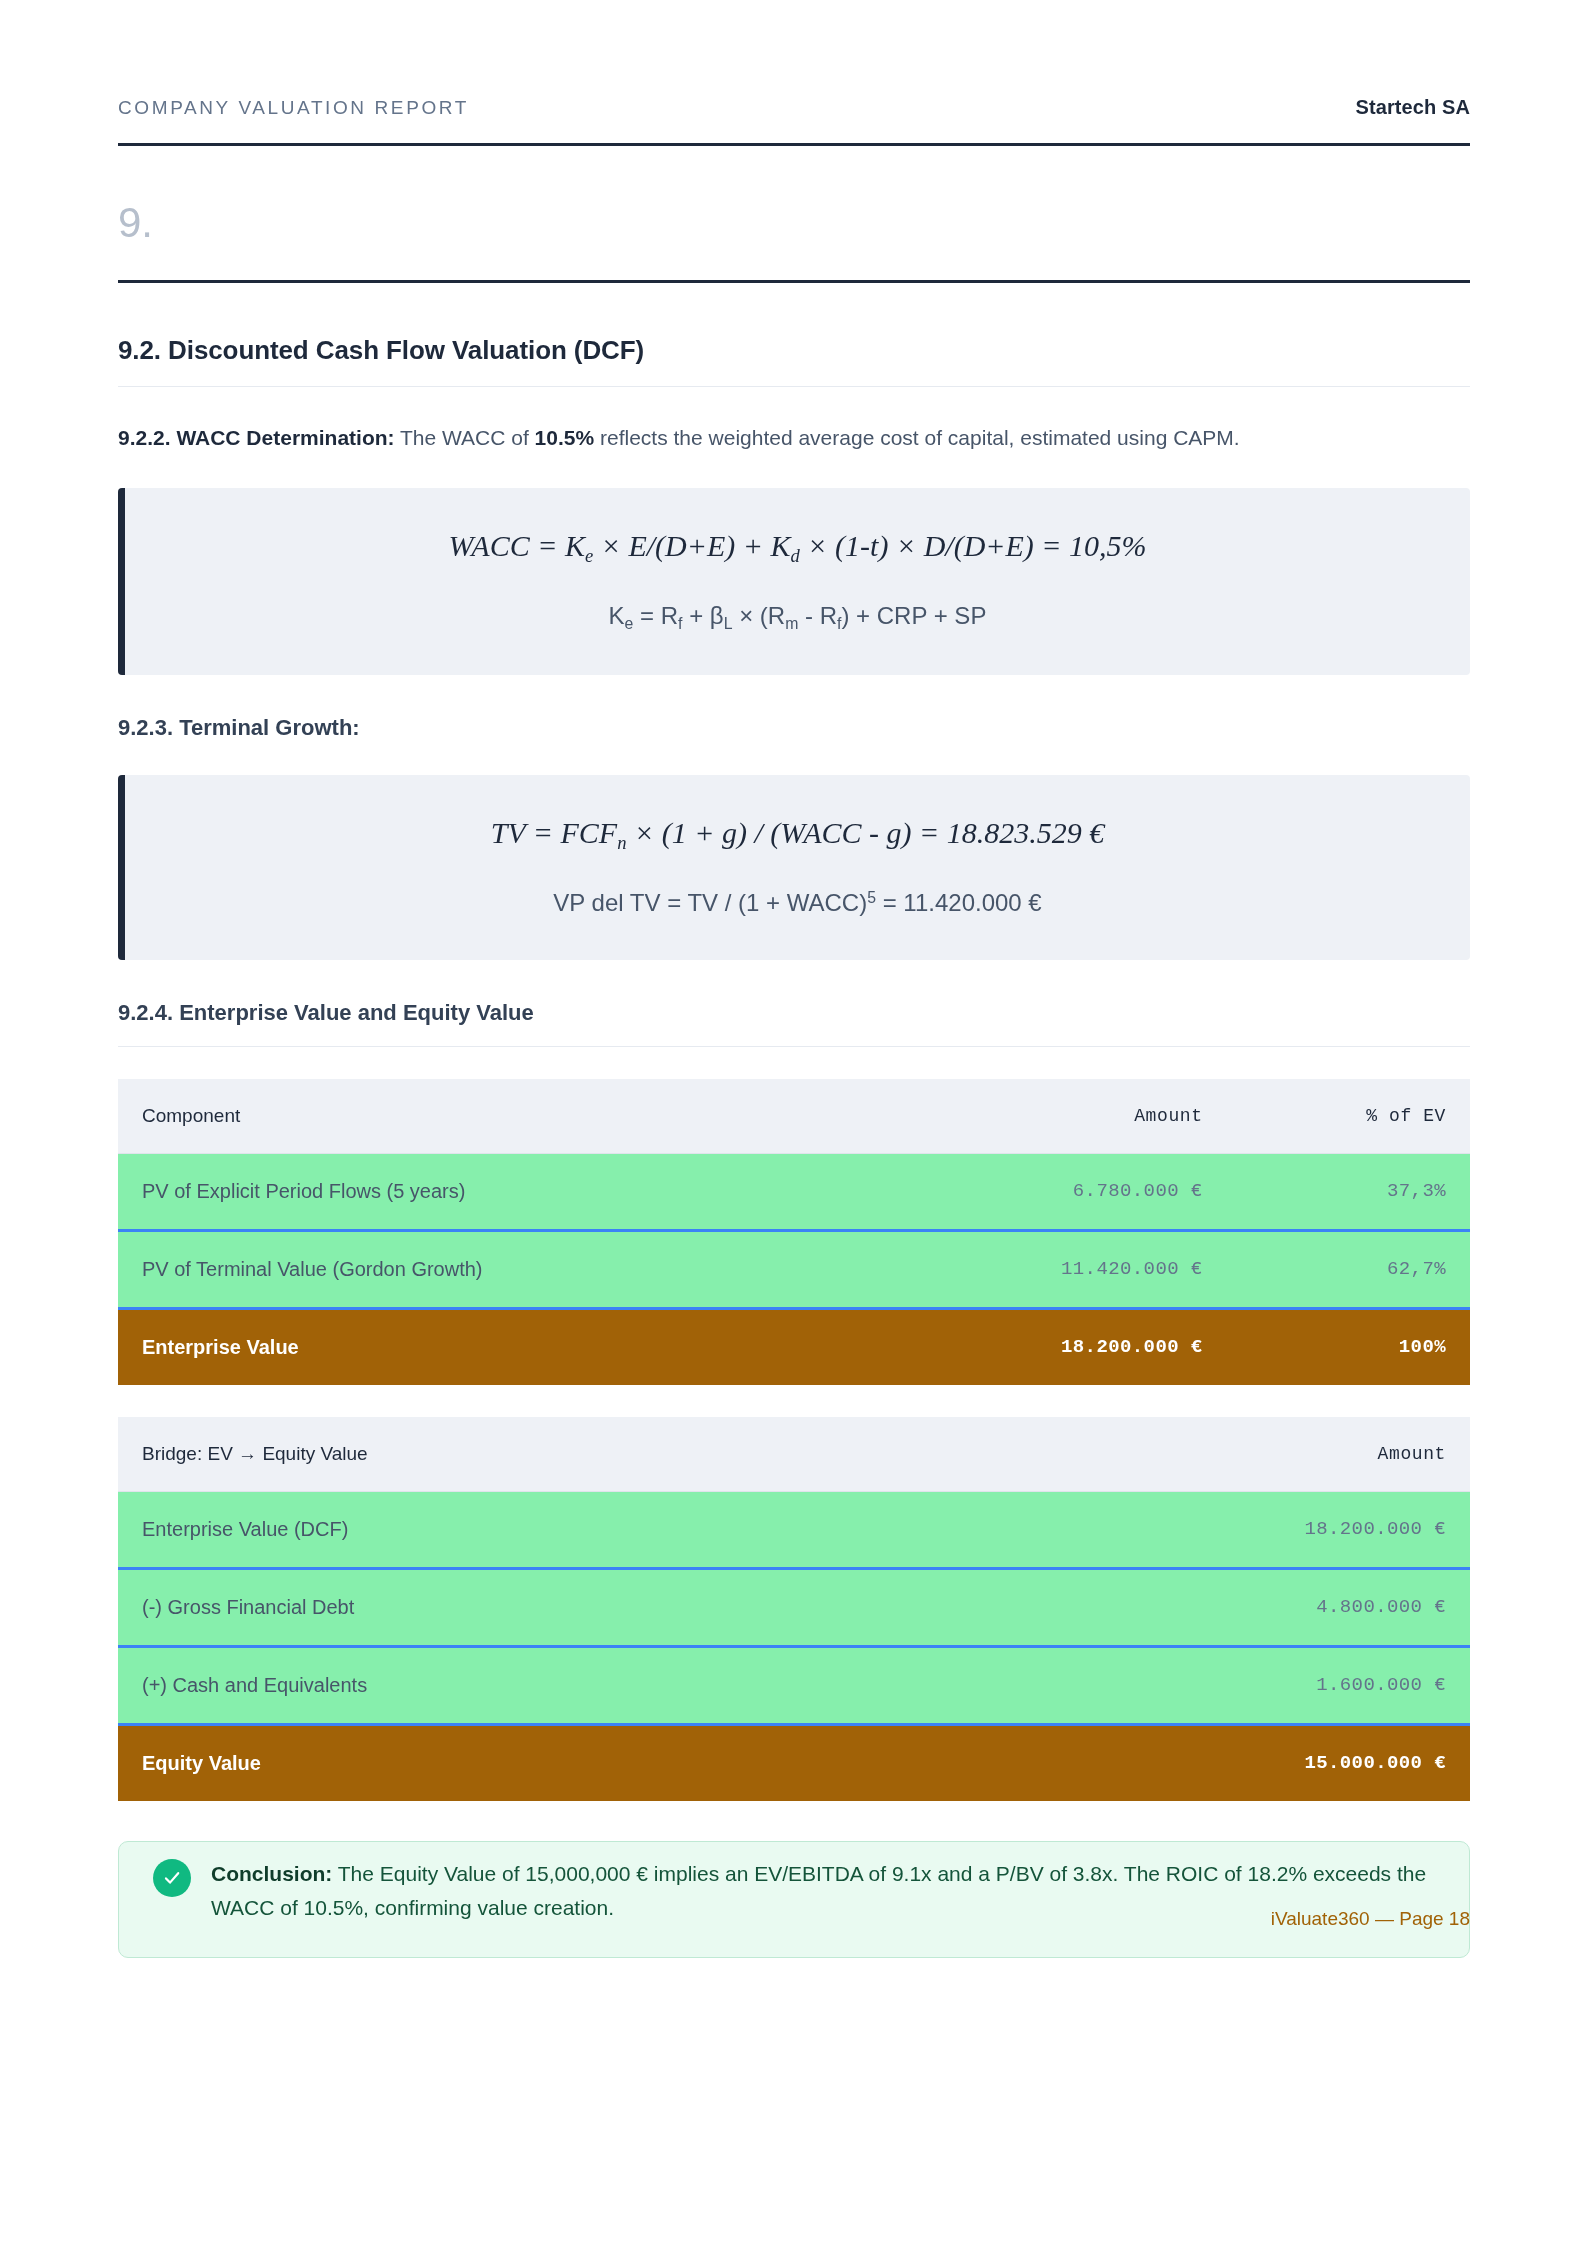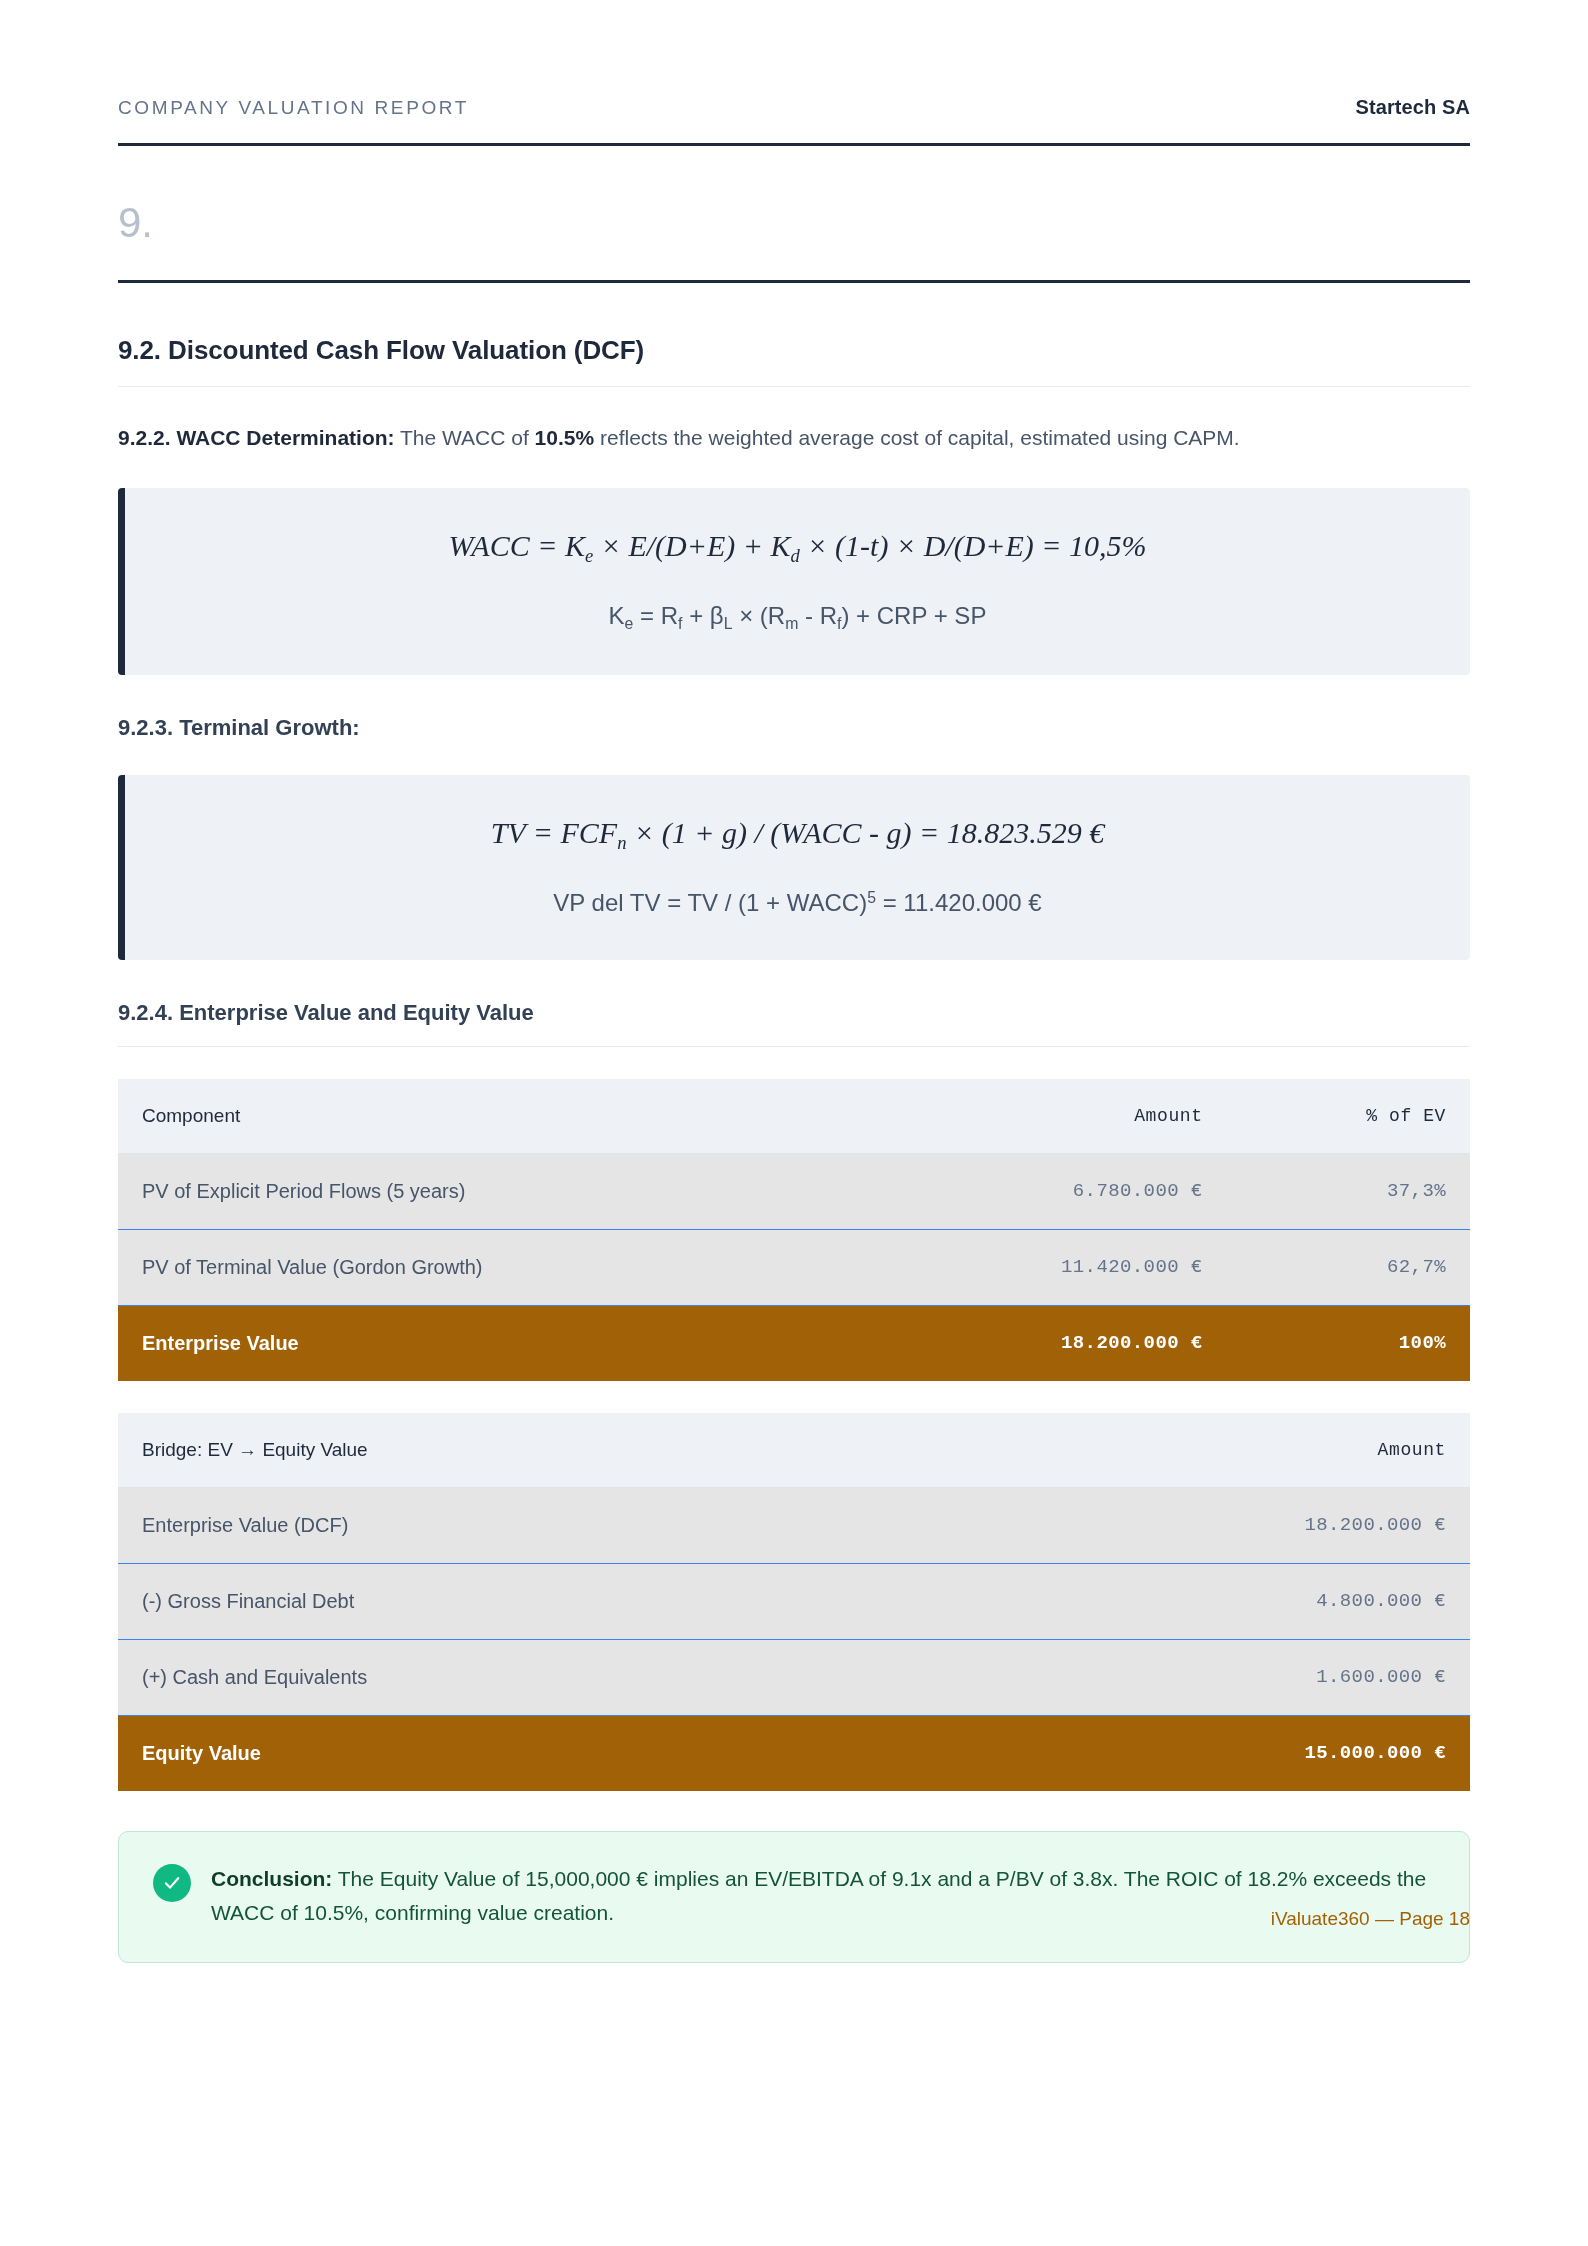--- a/index.html
+++ b/index.html
@@ -159,22 +159,22 @@
   .tbl thead th.num {
     text-align: right;
     font-family: "Liberation Mono", monospace;
     font-size: 18px;
     letter-spacing: 0.6px;
   }
   .tbl tbody td {
     padding: 26px 24px;
     font-size: 20px;
     color: #475569;
-    border-bottom: 1px solid #3b82f6;
-    background: #e5e5e5;
+    border-bottom: 3px solid #3b82f6;
+    background: #86efac;
   }
   .tbl tbody td.num {
     text-align: right;
     font-family: "Liberation Mono", monospace;
     font-size: 19px;
     color: #64748b;
     letter-spacing: 0.4px;
   }
   .tbl tbody tr.total td {
     background: #a16207;
@@ -189,21 +189,21 @@
     font-family: "Liberation Mono", monospace;
     font-size: 19px;
   }
 
   
   .callout {
     margin-top: 40px;
     background: #e9faf1;
     border: 1px solid #bfe9d4;
     border-radius: 10px;
-    padding: 30px 34px 32px 34px;
+    padding: 15px 34px 32px 34px;
     display: flex;
     gap: 20px;
     align-items: flex-start;
   }
   .callout-badge {
     flex: 0 0 auto;
     width: 38px;
     height: 38px;
     border-radius: 50%;
     background: #10b981;

